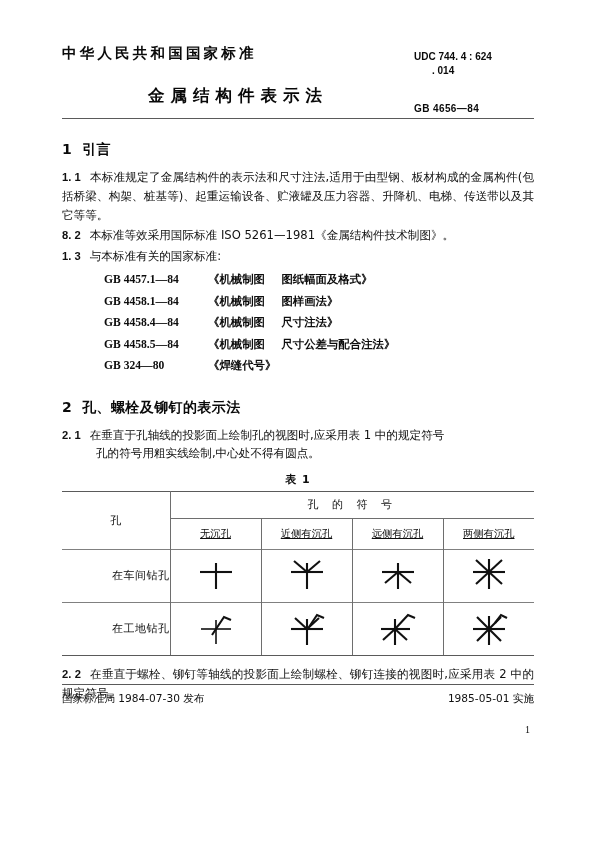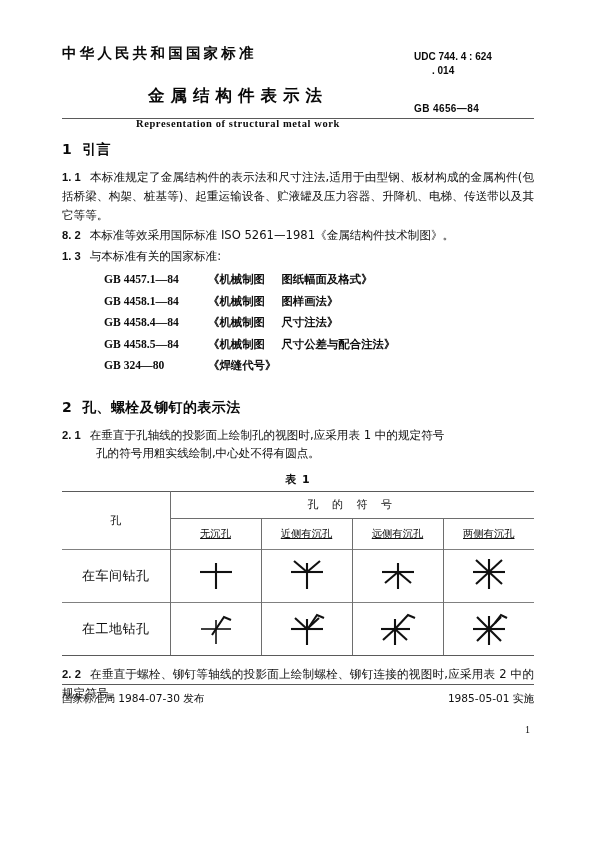--- a/index.html
+++ b/index.html
@@ -193,24 +193,24 @@
     height: 26px;
   }
   .th-sub {
     text-align: center;
     vertical-align: middle;
     font-family: "DejaVu Sans", sans-serif;
     font-size: 10.3px;
     height: 30px;
   }
   .row-label {
-    text-align: center;
+    text-align: right;
     vertical-align: middle;
     font-family: "DejaVu Sans", sans-serif;
-    font-size: 13px;
+    font-size: 11px;
     letter-spacing: 0.5px;
   }
   .sym-cell {
     text-align: center;
     vertical-align: middle;
     height: 52px;
   }
   .sym-cell svg { display: block; margin: 0 auto; }
 
   
@@ -242,21 +242,20 @@
 </style>
 </head>
 <body>
 
 <div class="page">
   <div class="content">
 
     <div class="masthead">
       <div class="nat-std">中华人民共和国国家标准</div>
       <div class="doc-title">金属结构件表示法</div>
-      <div class="doc-title-en">Representation of structural metal work</div>
 
       <div class="codes">
         <div>UDC 744. 4 : 624</div>
         <div class="udc-line2">. 014</div>
         <div class="gb-code">GB 4656—84</div>
       </div>
     </div>
 
     <hr class="rule rule-top">
 

